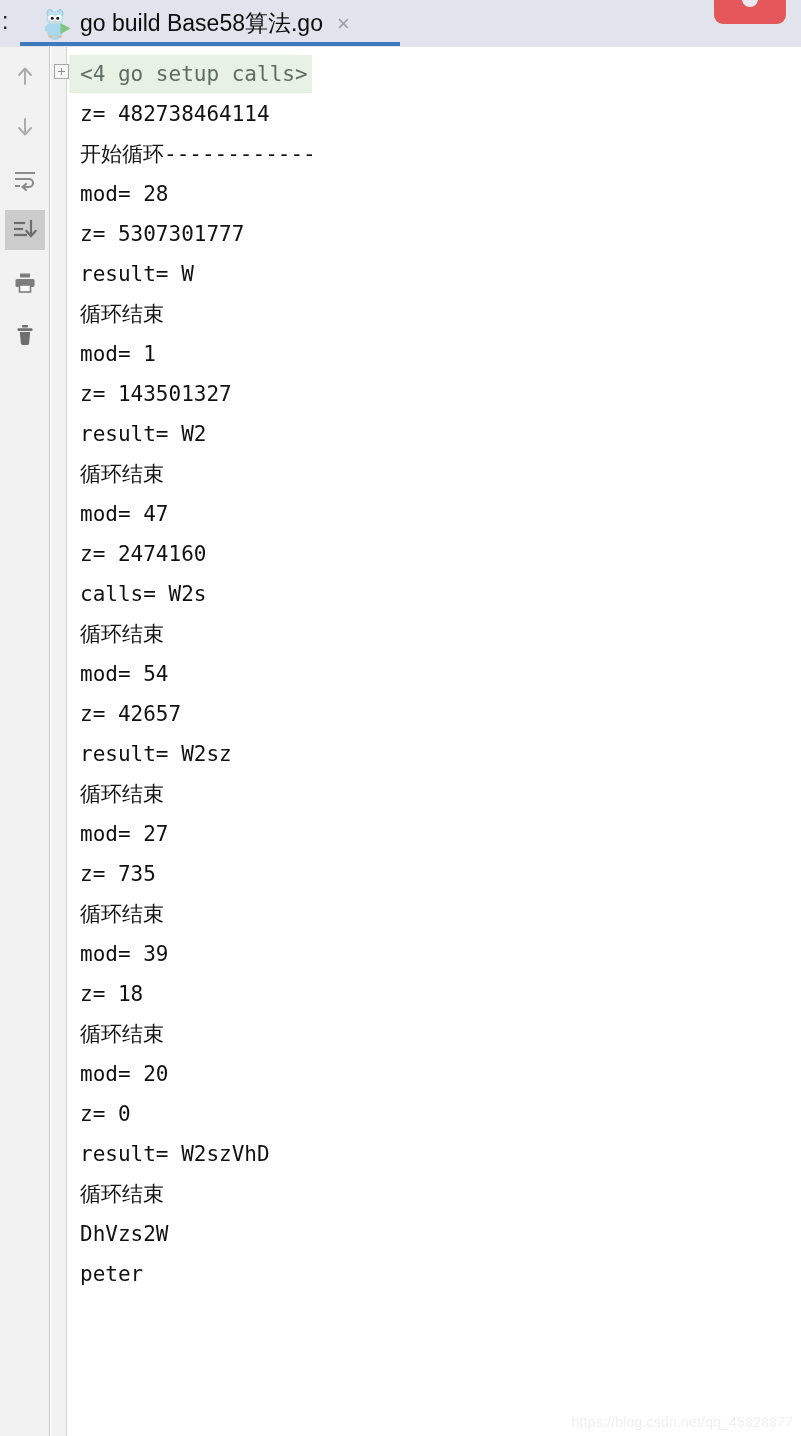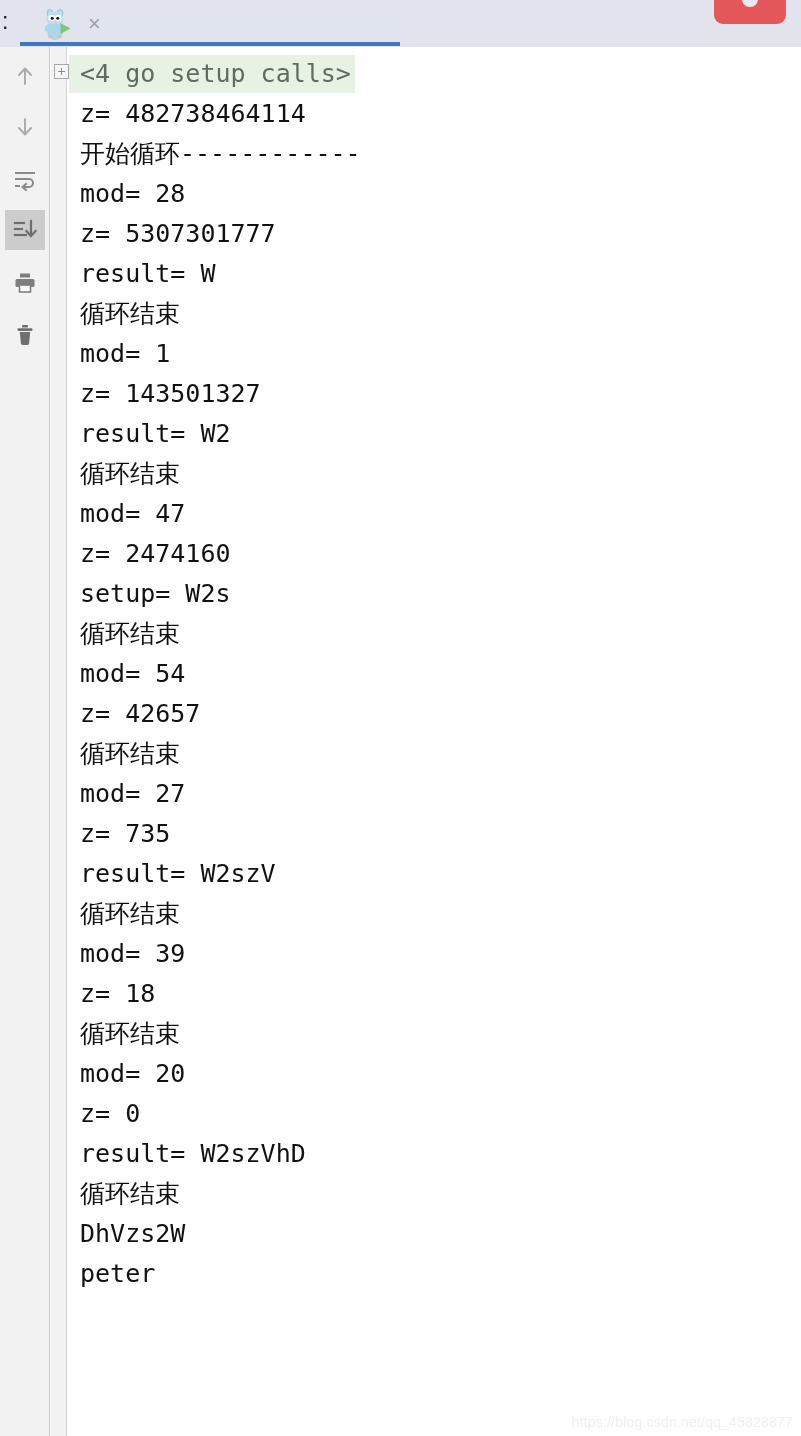--- a/index.html
+++ b/index.html
@@ -175,21 +175,21 @@
   .lines {
     position: absolute;
     left: 18px;
     top: 7px;
     width: 730px;
   }
   .line {
     height: 40px;
     line-height: 40px;
     font-family: "DejaVu Sans Mono", "Liberation Mono", monospace;
-    font-size: 25px;
+    font-size: 21px;
     color: #111111;
     white-space: pre;
     padding-left: 11px;
     box-sizing: border-box;
   }
   .line.folded {
     background: #e8f2e4;
     color: #5e6c62;
     display: inline-block;
     padding-left: 11px;
@@ -241,20 +241,21 @@
 
           <ellipse cx="6.6" cy="21.5" rx="1.8" ry="3" fill="#a9d7ee"></ellipse>
           <ellipse cx="23.4" cy="21.5" rx="1.8" ry="3" fill="#a9d7ee"></ellipse>
 
           <ellipse cx="10.5" cy="29.5" rx="2.6" ry="1.6" fill="#d9c2a8"></ellipse>
           <ellipse cx="19.5" cy="29.5" rx="2.6" ry="1.6" fill="#d9c2a8"></ellipse>
 
           <path d="M20.5 16 L30.5 21.5 L20.5 27 z" fill="#7fc77f"></path>
         </svg>
       </span>
+      <span class="tab-title">go build Base58算法.go</span>
       <span class="tab-close">×</span>
     </div>
 
     <div class="tab-underline"></div>
 
     <div class="red-button">
       <div class="red-button-notch"></div>
     </div>
   </div>
 
@@ -337,28 +338,28 @@
       <div class="line">mod= 28</div>
       <div class="line">z= 5307301777</div>
       <div class="line">result= W</div>
       <div class="line">循环结束</div>
       <div class="line">mod= 1</div>
       <div class="line">z= 143501327</div>
       <div class="line">result= W2</div>
       <div class="line">循环结束</div>
       <div class="line">mod= 47</div>
       <div class="line">z= 2474160</div>
-      <div class="line">setup= W2s</div>
+      <div class="line">calls= W2s</div>
       <div class="line">循环结束</div>
       <div class="line">mod= 54</div>
       <div class="line">z= 42657</div>
+      <div class="line">result= W2sz</div>
       <div class="line">循环结束</div>
       <div class="line">mod= 27</div>
       <div class="line">z= 735</div>
-      <div class="line">result= W2szV</div>
       <div class="line">循环结束</div>
       <div class="line">mod= 39</div>
       <div class="line">z= 18</div>
       <div class="line">循环结束</div>
       <div class="line">mod= 20</div>
       <div class="line">z= 0</div>
       <div class="line">result= W2szVhD</div>
       <div class="line">循环结束</div>
       <div class="line">DhVzs2W</div>
       <div class="line">peter</div>

